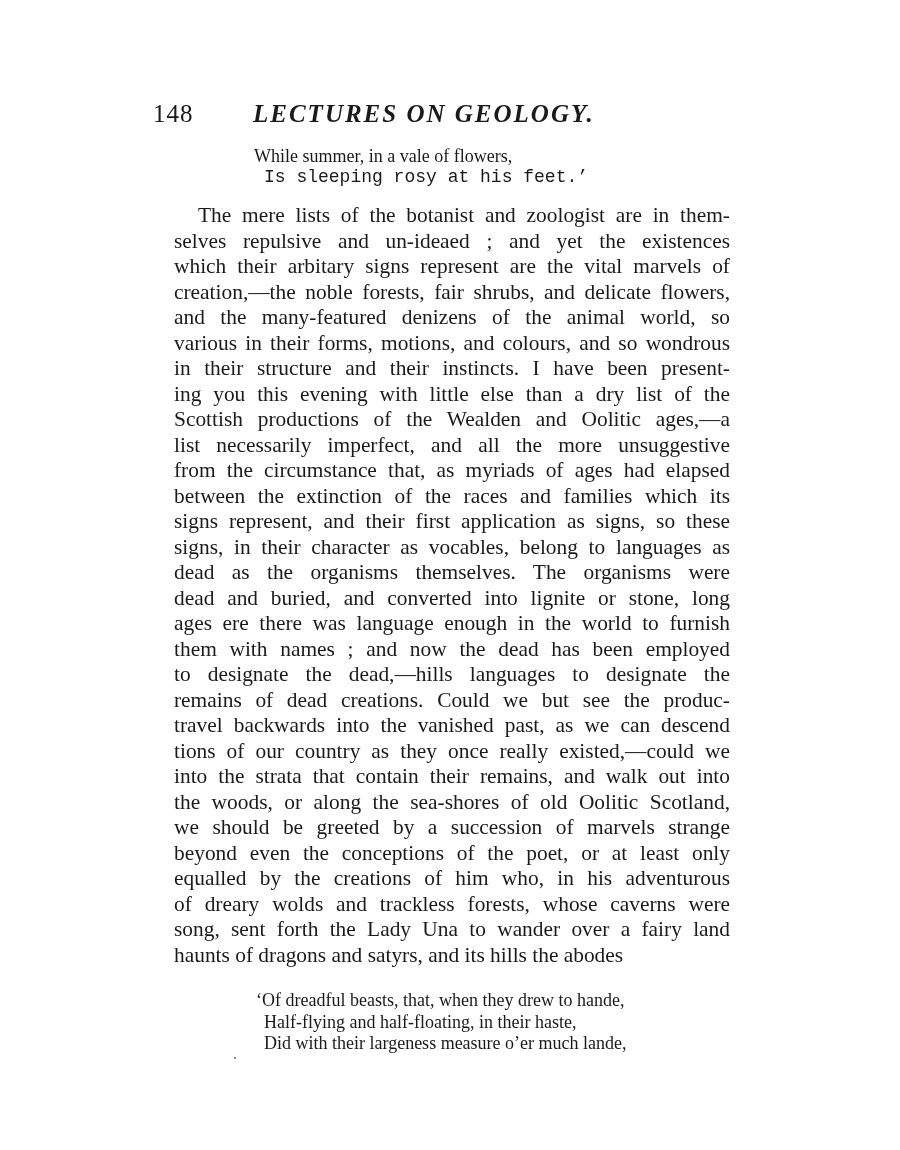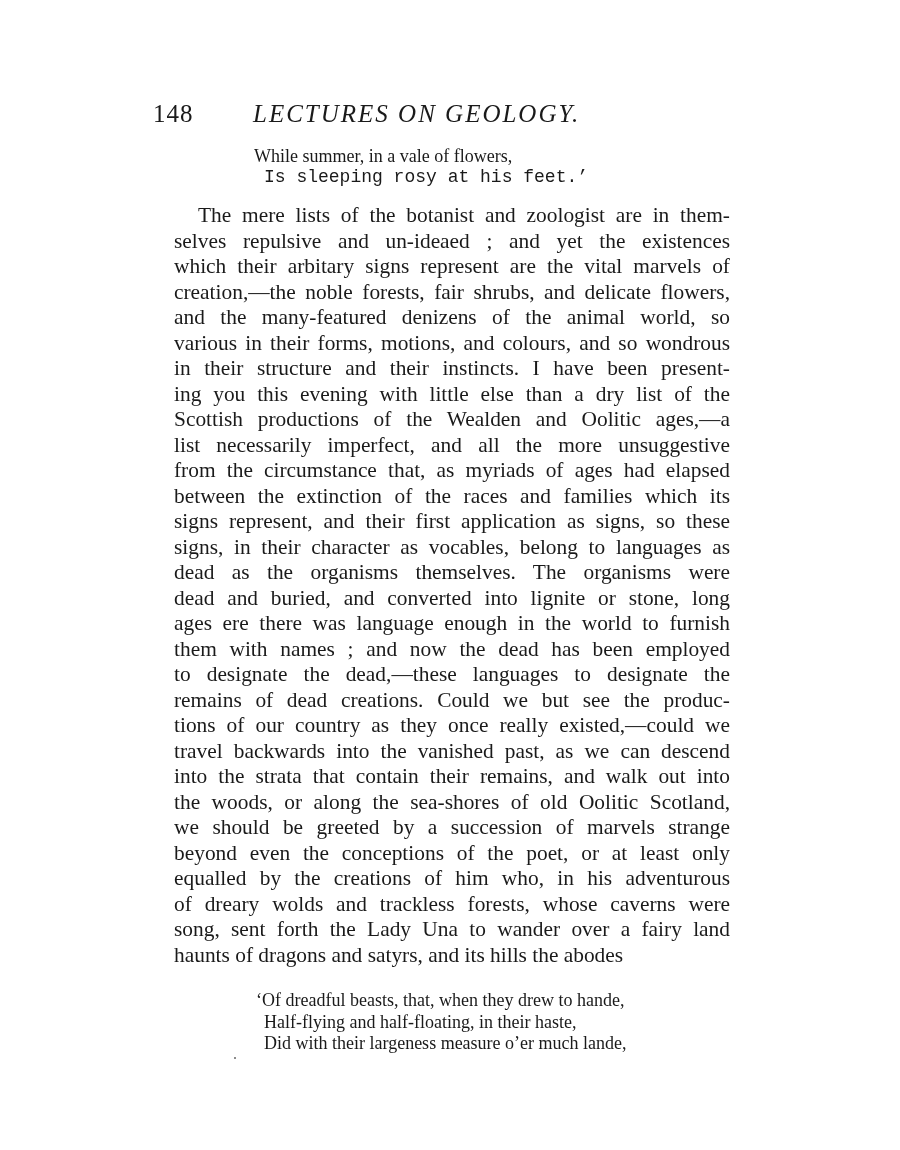--- a/index.html
+++ b/index.html
@@ -29,20 +29,21 @@
       font-size: 25px;
       letter-spacing: 1px;
     }
     .running-title {
       position: absolute;
       left: 253px;
       top: 0;
       font-size: 25px;
       font-style: italic;
       letter-spacing: 2px;
+      font-weight: bold;
     }
     .epigraph {
       position: absolute;
       top: 146px;
       left: 254px;
       font-size: 18px;
       line-height: 21px;
     }
     .epigraph .line { display: block; white-space: nowrap; }
     .epigraph .indent { padding-left: 10px; font-family: Liberation Mono, monospace; }
@@ -109,24 +110,24 @@
   <span class="line">Scottish productions of the Wealden and Oolitic ages,—a</span>
   <span class="line">list necessarily imperfect, and all the more unsuggestive</span>
   <span class="line">from the circumstance that, as myriads of ages had elapsed</span>
   <span class="line">between the extinction of the races and families which its</span>
   <span class="line">signs represent, and their first application as signs, so these</span>
   <span class="line">signs, in their character as vocables, belong to languages as</span>
   <span class="line">dead as the organisms themselves.  The organisms were</span>
   <span class="line">dead and buried, and converted into lignite or stone, long</span>
   <span class="line">ages ere there was language enough in the world to furnish</span>
   <span class="line">them with names ; and now the dead has been employed</span>
-  <span class="line">to designate the dead,—these languages to designate the</span>
+  <span class="line">to designate the dead,—hills languages to designate the</span>
   <span class="line">remains of dead creations.  Could we but see the produc-</span>
+  <span class="line">travel backwards into the vanished past, as we can descend</span>
   <span class="line">tions of our country as they once really existed,—could we</span>
-  <span class="line">travel backwards into the vanished past, as we can descend</span>
   <span class="line">into the strata that contain their remains, and walk out into</span>
   <span class="line">the woods, or along the sea-shores of old Oolitic Scotland,</span>
   <span class="line">we should be greeted by a succession of marvels strange</span>
   <span class="line">beyond even the conceptions of the poet, or at least only</span>
   <span class="line">equalled by the creations of him who, in his adventurous</span>
   <span class="line">of dreary wolds and trackless forests, whose caverns were</span>
   <span class="line">song, sent forth the Lady Una to wander over a fairy land</span>
   <span class="line last">haunts of dragons and satyrs, and its hills the abodes</span>
 </div>
 

